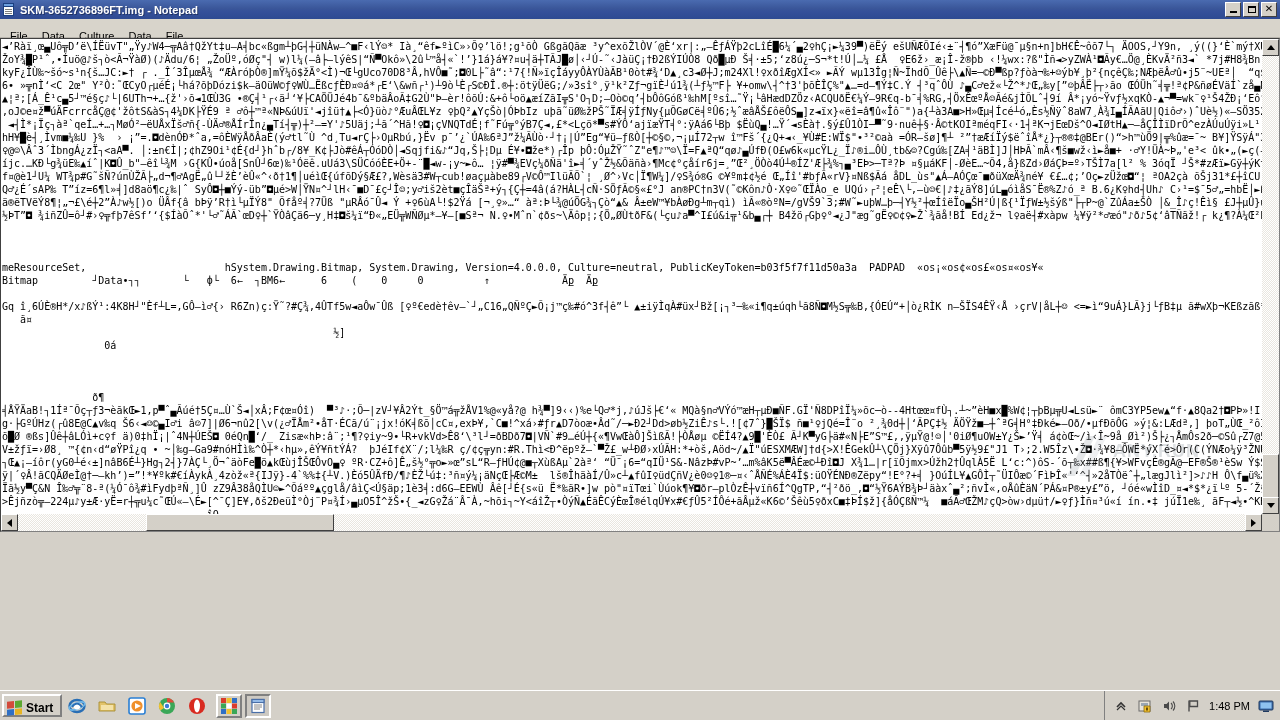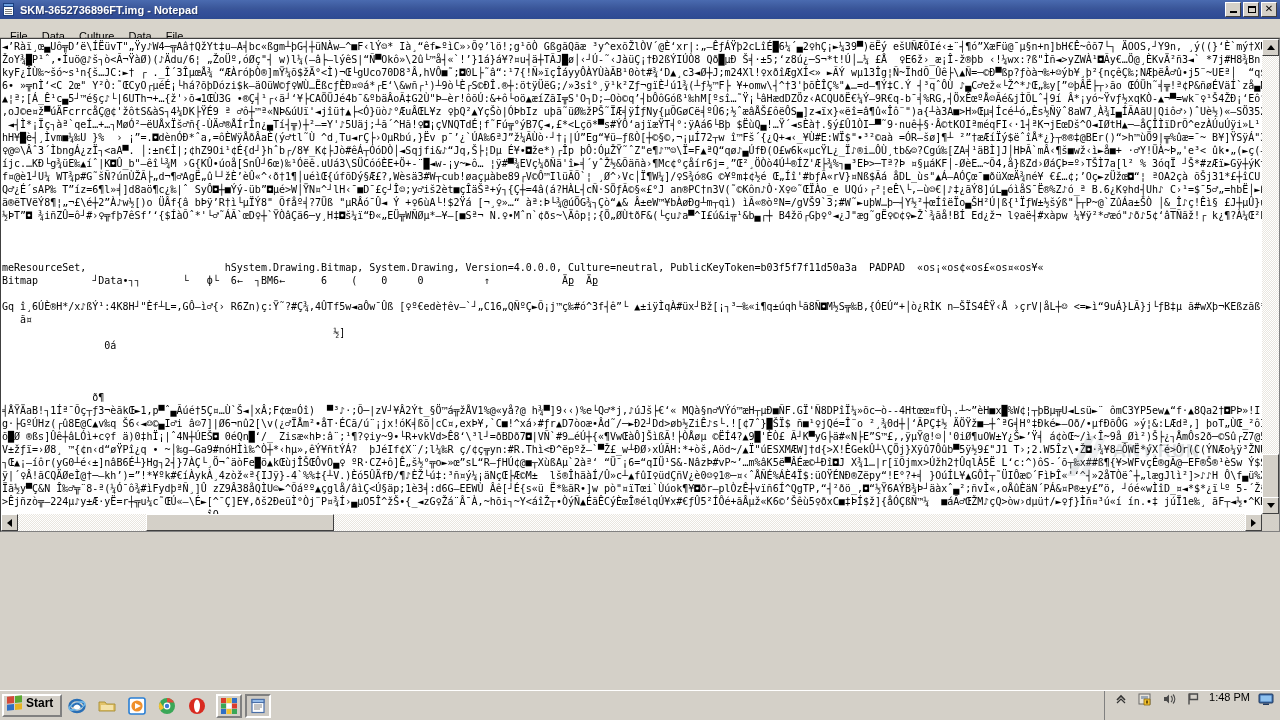--- a/index.html
+++ b/index.html
@@ -197,21 +197,21 @@
     left: 0; bottom: 0;
     width: 1280px; height: 30px;
     background: #d4d0c8;
     border-top: 1px solid #ffffff;
     box-sizing: border-box;
     display: flex; align-items: center;
   }
   #start-button {
     margin-left: 2px;
     height: 23px;
-    display: flex; align-items: flex-start;
+    display: flex; align-items: flex-end;
     padding: 0 7px 0 3px;
     background: #d4d0c8;
     border: 2px solid;
     border-color: #ffffff #808080 #808080 #ffffff;
     box-sizing: border-box;
     flex: 0 0 auto;
   }
   #start-flag {
     width: 15px; height: 14px; margin-right: 4px;
     display: grid;
@@ -247,21 +247,21 @@
     display: flex; align-items: center; justify-content: center;
   }
   .task-btn.active {
     border-color: #808080 #ffffff #ffffff #808080;
     background: #cdc9c2;
   }
 
   #tray {
     position: absolute; right: 0; top: 0;
     height: 30px;
-    display: flex; 
+    display: flex; align-items: center;
     gap: 8px;
     padding: 0 6px 0 8px;
     border-left: 1px solid #808080;
     box-sizing: border-box;
   }
   #tray-time { font-size: 11px; color: #000; white-space: nowrap; }
   .tray-icon { width: 16px; height: 16px; position: relative; }
 </style>
 </head>
 <body>

